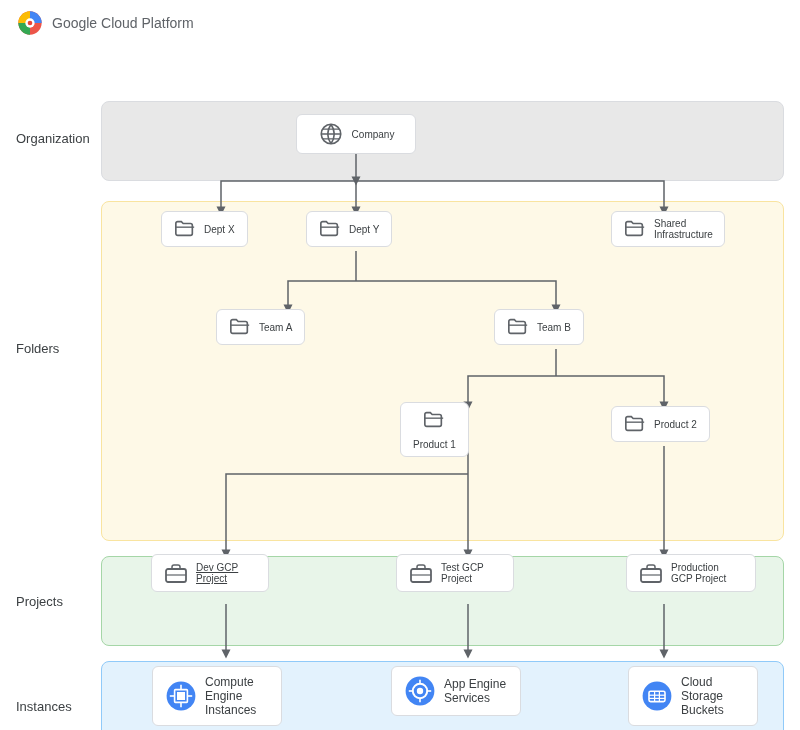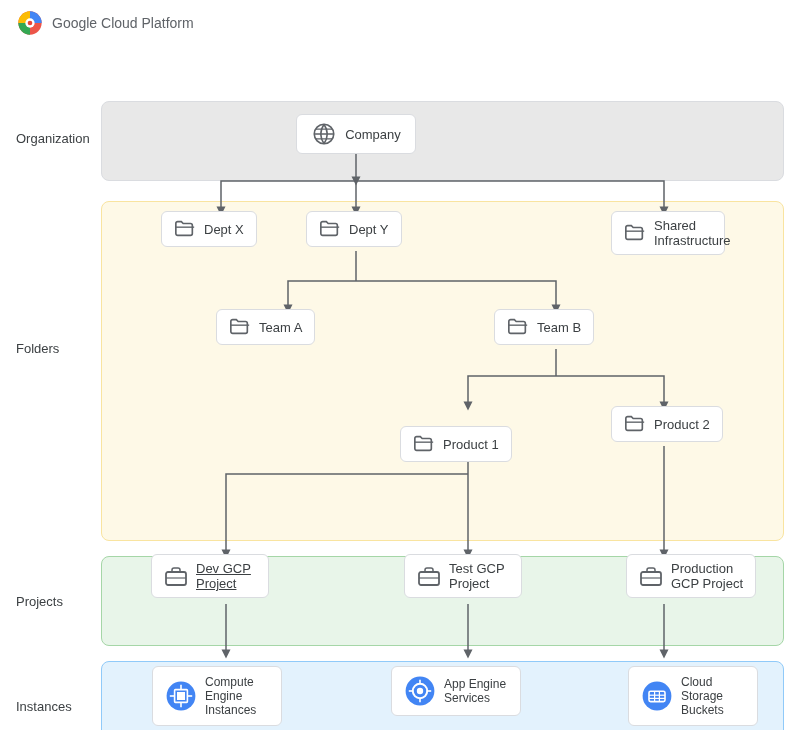--- a/index.html
+++ b/index.html
@@ -86,21 +86,21 @@
     
     .node {
       position: absolute;
       background: #fff;
       border: 1.5px solid #dadce0;
       border-radius: 6px;
       display: flex;
       align-items: center;
       gap: 8px;
       padding: 6px 12px;
-      font-size: 13px;
+      font-size: 10px;
       color: #3c4043;
       white-space: nowrap;
     }
 
     
     .node-resource {
       background: #fff;
       border: 1.5px solid #dadce0;
       border-radius: 6px;
       display: flex;
@@ -268,21 +268,21 @@
   </div>
 
   <div class="node" style="left: 478px; top: 263px;">
     <svg class="icon-folder" viewBox="0 0 24 24">
       <path d="M2 6a2 2 0 0 1 2-2h4l2 2h8a2 2 0 0 1 2 2v9a2 2 0 0 1-2 2H4a2 2 0 0 1-2-2V6z" fill="none" stroke="#5f6368" stroke-width="1.8"></path>
       <line x1="2" y1="10" x2="22" y2="10" stroke="#5f6368" stroke-width="1.5"></line>
     </svg>
     <span>Team B</span>
   </div>
 
-  <div class="node" style="left: 384px; top: 380px;">
+  <div class="node" style="left: 384px; top: 356px; flex-direction: column;">
     <svg class="icon-folder" viewBox="0 0 24 24">
       <path d="M2 6a2 2 0 0 1 2-2h4l2 2h8a2 2 0 0 1 2 2v9a2 2 0 0 1-2 2H4a2 2 0 0 1-2-2V6z" fill="none" stroke="#5f6368" stroke-width="1.8"></path>
       <line x1="2" y1="10" x2="22" y2="10" stroke="#5f6368" stroke-width="1.5"></line>
     </svg>
     <span>Product 1</span>
   </div>
 
   <div class="node" style="left: 595px; top: 360px;">
     <svg class="icon-folder" viewBox="0 0 24 24">
       <path d="M2 6a2 2 0 0 1 2-2h4l2 2h8a2 2 0 0 1 2 2v9a2 2 0 0 1-2 2H4a2 2 0 0 1-2-2V6z" fill="none" stroke="#5f6368" stroke-width="1.8"></path>
@@ -293,21 +293,21 @@
 
   <div class="node" style="left: 135px; top: 508px; white-space: normal; width: 118px; text-decoration: underline;">
     <svg class="icon-briefcase" viewBox="0 0 24 24">
       <rect x="2" y="8" width="20" height="13" rx="2" fill="none" stroke="#5f6368" stroke-width="1.8"></rect>
       <path d="M8 8V6a2 2 0 0 1 2-2h4a2 2 0 0 1 2 2v2" fill="none" stroke="#5f6368" stroke-width="1.5"></path>
       <line x1="2" y1="14" x2="22" y2="14" stroke="#5f6368" stroke-width="1.2"></line>
     </svg>
     <span>Dev GCP Project</span>
   </div>
 
-  <div class="node" style="left: 380px; top: 508px; white-space: normal; width: 118px; margin-left: 8px;">
+  <div class="node" style="left: 380px; top: 508px; white-space: normal; width: 118px;">
     <svg class="icon-briefcase" viewBox="0 0 24 24">
       <rect x="2" y="8" width="20" height="13" rx="2" fill="none" stroke="#5f6368" stroke-width="1.8"></rect>
       <path d="M8 8V6a2 2 0 0 1 2-2h4a2 2 0 0 1 2 2v2" fill="none" stroke="#5f6368" stroke-width="1.5"></path>
       <line x1="2" y1="14" x2="22" y2="14" stroke="#5f6368" stroke-width="1.2"></line>
     </svg>
     <span>Test GCP Project</span>
   </div>
 
   <div class="node" style="left: 610px; top: 508px; white-space: normal; width: 130px;">
     <svg class="icon-briefcase" viewBox="0 0 24 24">

